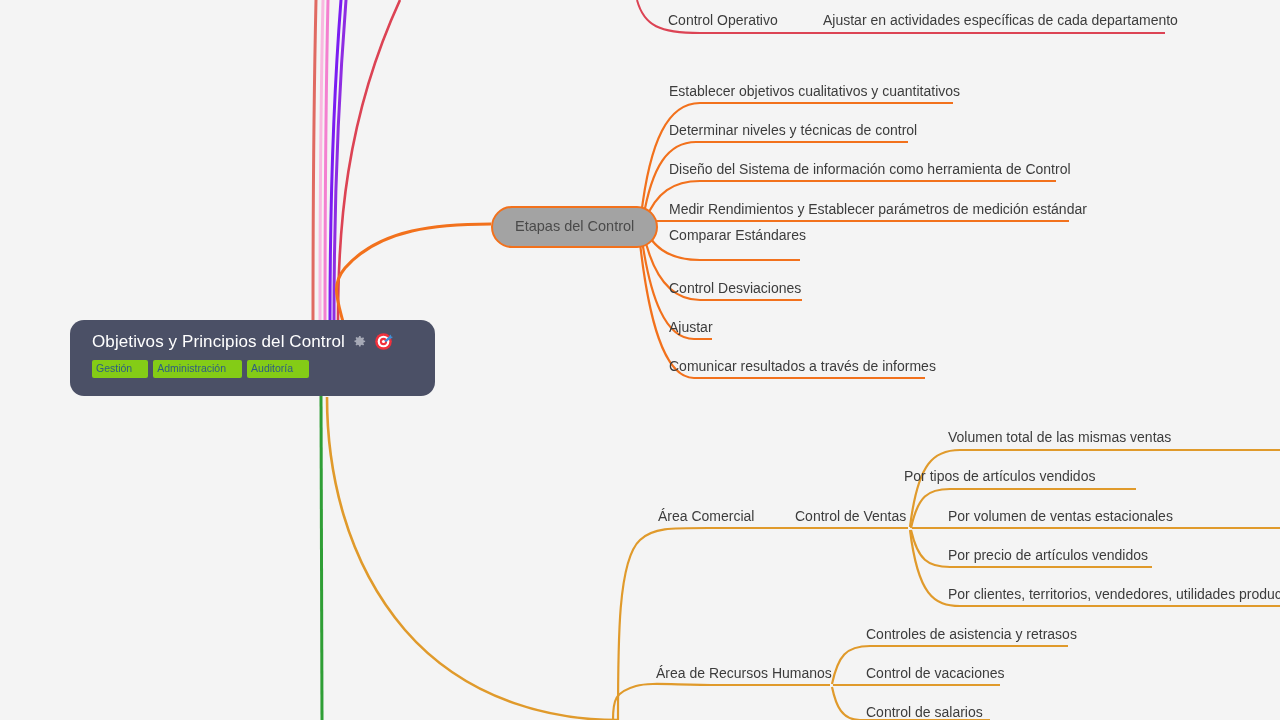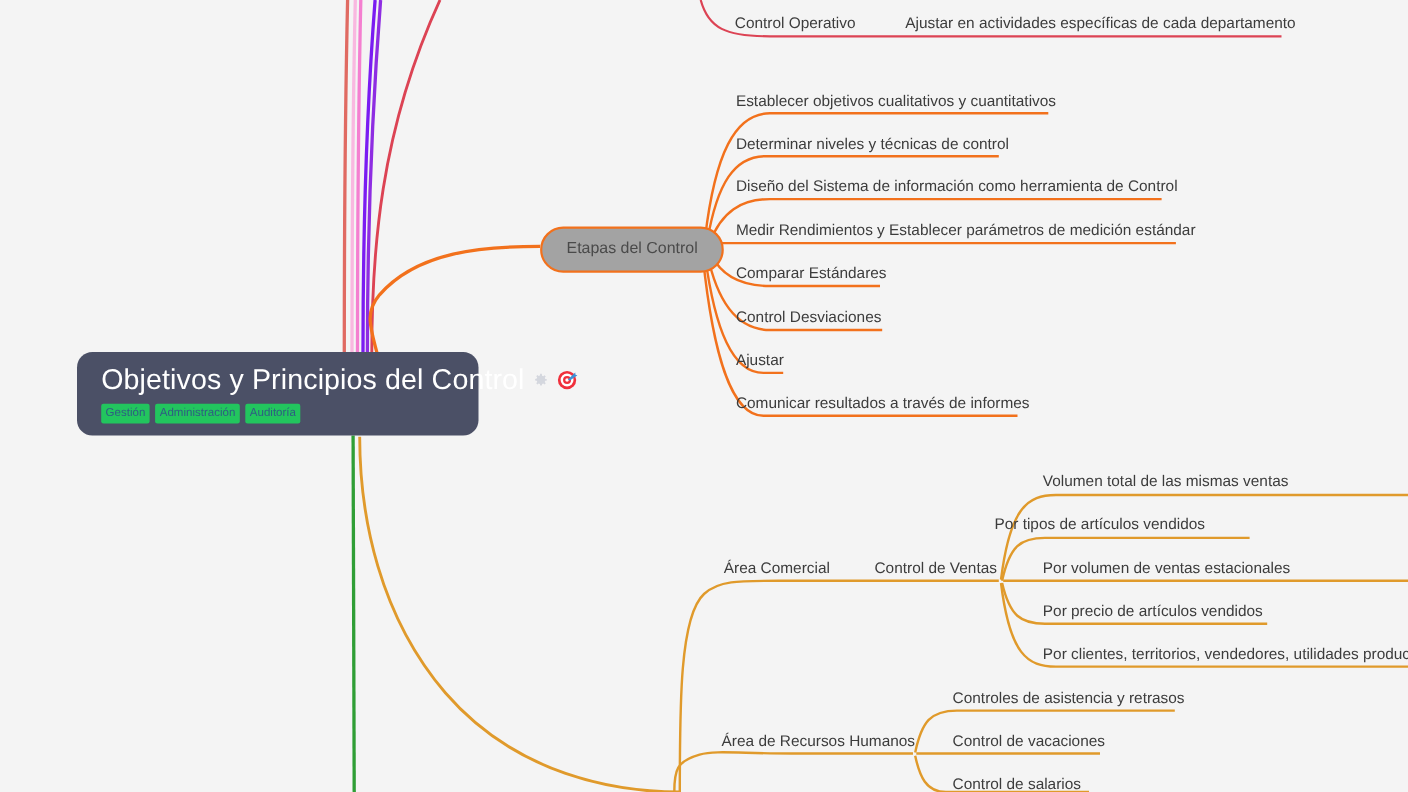--- a/index.html
+++ b/index.html
@@ -39,37 +39,37 @@
     z-index: 5;
   }
   .root-title-row {
     display: flex;
     align-items: center;
     gap: 7px;
     white-space: nowrap;
   }
   .root-title {
     color: #ffffff;
-    font-size: 26px;
+    font-size: 17px;
     letter-spacing: .1px;
     line-height: 1;
   }
   .gear-icon { display:inline-block; width:15px; height:15px; opacity:.72; }
   .target-icon { display:inline-block; width:19px; height:19px; }
   .root-tags {
     display: flex;
     gap: 5px;
     margin-top: 9px;
   }
   .tag {
-    background: #22c55e;
+    background: #84cc16;
     color: #2f5d82;
     font-size: 10.5px;
     line-height: 1;
-    padding: 3px 4px 4px 4px;
+    padding: 3px 16px 4px 4px;
     border-radius: 2px;
     white-space: nowrap;
   }
 
   
   .pill-node {
     position: absolute;
     background: #a3a3a3;
     border: 2px solid #f2711c;
     border-radius: 22px;
@@ -176,21 +176,21 @@
 
   <div class="leaf" style="left:668px; top:13px;">Control Operativo</div>
   <div class="leaf" style="left:823px; top:13px;">Ajustar en actividades específicas de cada departamento</div>
 
   <div class="pill-node" style="left:491px; top:206px;">Etapas del Control</div>
 
   <div class="leaf" style="left:669px; top:84px;">Establecer objetivos cualitativos y cuantitativos</div>
   <div class="leaf" style="left:669px; top:123px;">Determinar niveles y técnicas de control</div>
   <div class="leaf" style="left:669px; top:202px;">Medir Rendimientos y Establecer parámetros de medición estándar</div>
   <div class="leaf" style="left:669px; top:162px;">Diseño del Sistema de información como herramienta de Control</div>
-  <div class="leaf" style="left:669px; top:241px;">Comparar Estándares</div>
+  <div class="leaf" style="left:669px; top:228px;">Comparar Estándares</div>
   <div class="leaf" style="left:669px; top:281px;">Control Desviaciones</div>
   <div class="leaf" style="left:669px; top:320px;">Ajustar</div>
   <div class="leaf" style="left:669px; top:359px;">Comunicar resultados a través de informes</div>
 
   <div class="leaf" style="left:658px; top:509px;">Área Comercial</div>
   <div class="leaf" style="left:795px; top:509px;">Control de Ventas</div>
 
   <div class="leaf" style="left:948px; top:430px;">Volumen total de las mismas ventas</div>
   <div class="leaf" style="left:904px; top:469px;">Por tipos de artículos vendidos</div>
   <div class="leaf" style="left:948px; top:509px;">Por volumen de ventas estacionales</div>

